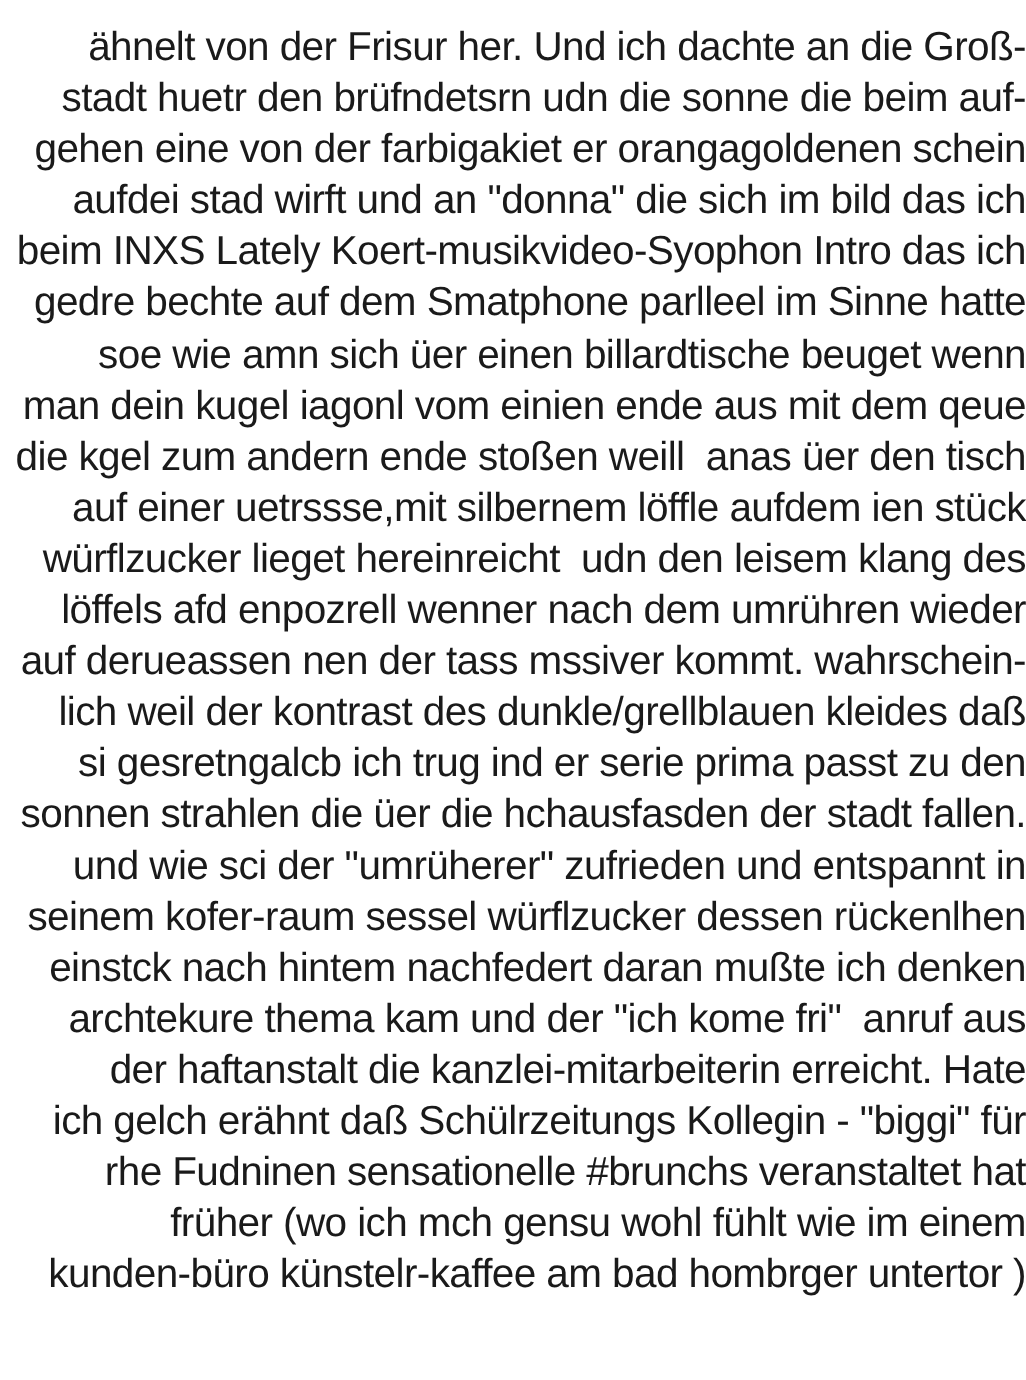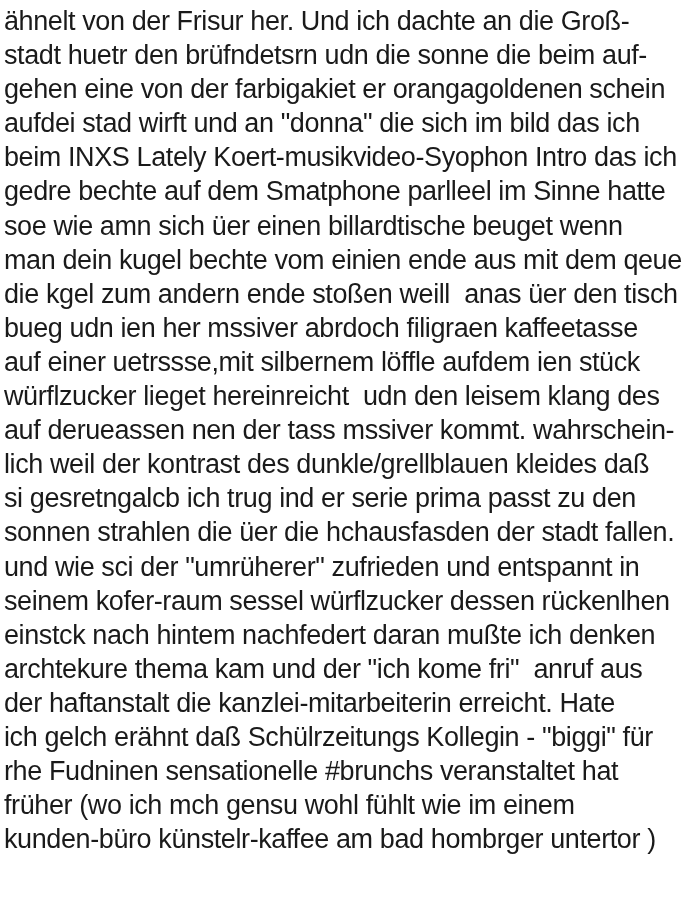--- a/index.html
+++ b/index.html
@@ -6,21 +6,22 @@
     margin: 0;
     padding: 0;
     background: #ffffff;
   }
   .page {
     width: 684px;
     height: 920px;
     background: #ffffff;
     overflow: hidden;
     box-sizing: border-box;
-    padding: 4px 0 0 4px;
+    padding: 14px 0 0 4px;
+    text-align: right;
   }
   .text-block {
     font-family: "Liberation Sans", sans-serif;
     font-size: 27px;
     line-height: 34.1px;
     color: #1a1a1a;
     letter-spacing: -0.4px;
   }
   .line {
     white-space: pre;
@@ -31,25 +32,25 @@
 
 <div class="page">
   <div class="text-block">
       <div class="line">ähnelt von der Frisur her. Und ich dachte an die Groß-</div>
       <div class="line">stadt huetr den brüfndetsrn udn die sonne die beim auf-</div>
       <div class="line">gehen eine von der farbigakiet er orangagoldenen schein</div>
       <div class="line">aufdei stad wirft und an "donna" die sich im bild das ich</div>
       <div class="line">beim INXS Lately Koert-musikvideo-Syophon Intro das ich</div>
       <div class="line">gedre bechte auf dem Smatphone parlleel im Sinne hatte</div>
       <div class="line">soe wie amn sich üer einen billardtische beuget wenn</div>
-      <div class="line">man dein kugel bechte vom einien ende aus mit dem qeue</div>
+      <div class="line">man dein kugel iagonl vom einien ende aus mit dem qeue</div>
       <div class="line">die kgel zum andern ende stoßen weill  anas üer den tisch</div>
-      <div class="line">bueg udn ien her mssiver abrdoch filigraen kaffeetasse</div>
       <div class="line">auf einer uetrssse,mit silbernem löffle aufdem ien stück</div>
       <div class="line">würflzucker lieget hereinreicht  udn den leisem klang des</div>
+      <div class="line">löffels afd enpozrell wenner nach dem umrühren wieder</div>
       <div class="line">auf derueassen nen der tass mssiver kommt. wahrschein-</div>
       <div class="line">lich weil der kontrast des dunkle/grellblauen kleides daß</div>
       <div class="line">si gesretngalcb ich trug ind er serie prima passt zu den</div>
       <div class="line">sonnen strahlen die üer die hchausfasden der stadt fallen.</div>
       <div class="line">und wie sci der "umrüherer" zufrieden und entspannt in</div>
       <div class="line">seinem kofer-raum sessel würflzucker dessen rückenlhen</div>
       <div class="line">einstck nach hintem nachfedert daran mußte ich denken</div>
       <div class="line">archtekure thema kam und der "ich kome fri"  anruf aus</div>
       <div class="line">der haftanstalt die kanzlei-mitarbeiterin erreicht. Hate</div>
       <div class="line">ich gelch erähnt daß Schülrzeitungs Kollegin - "biggi" für</div>

